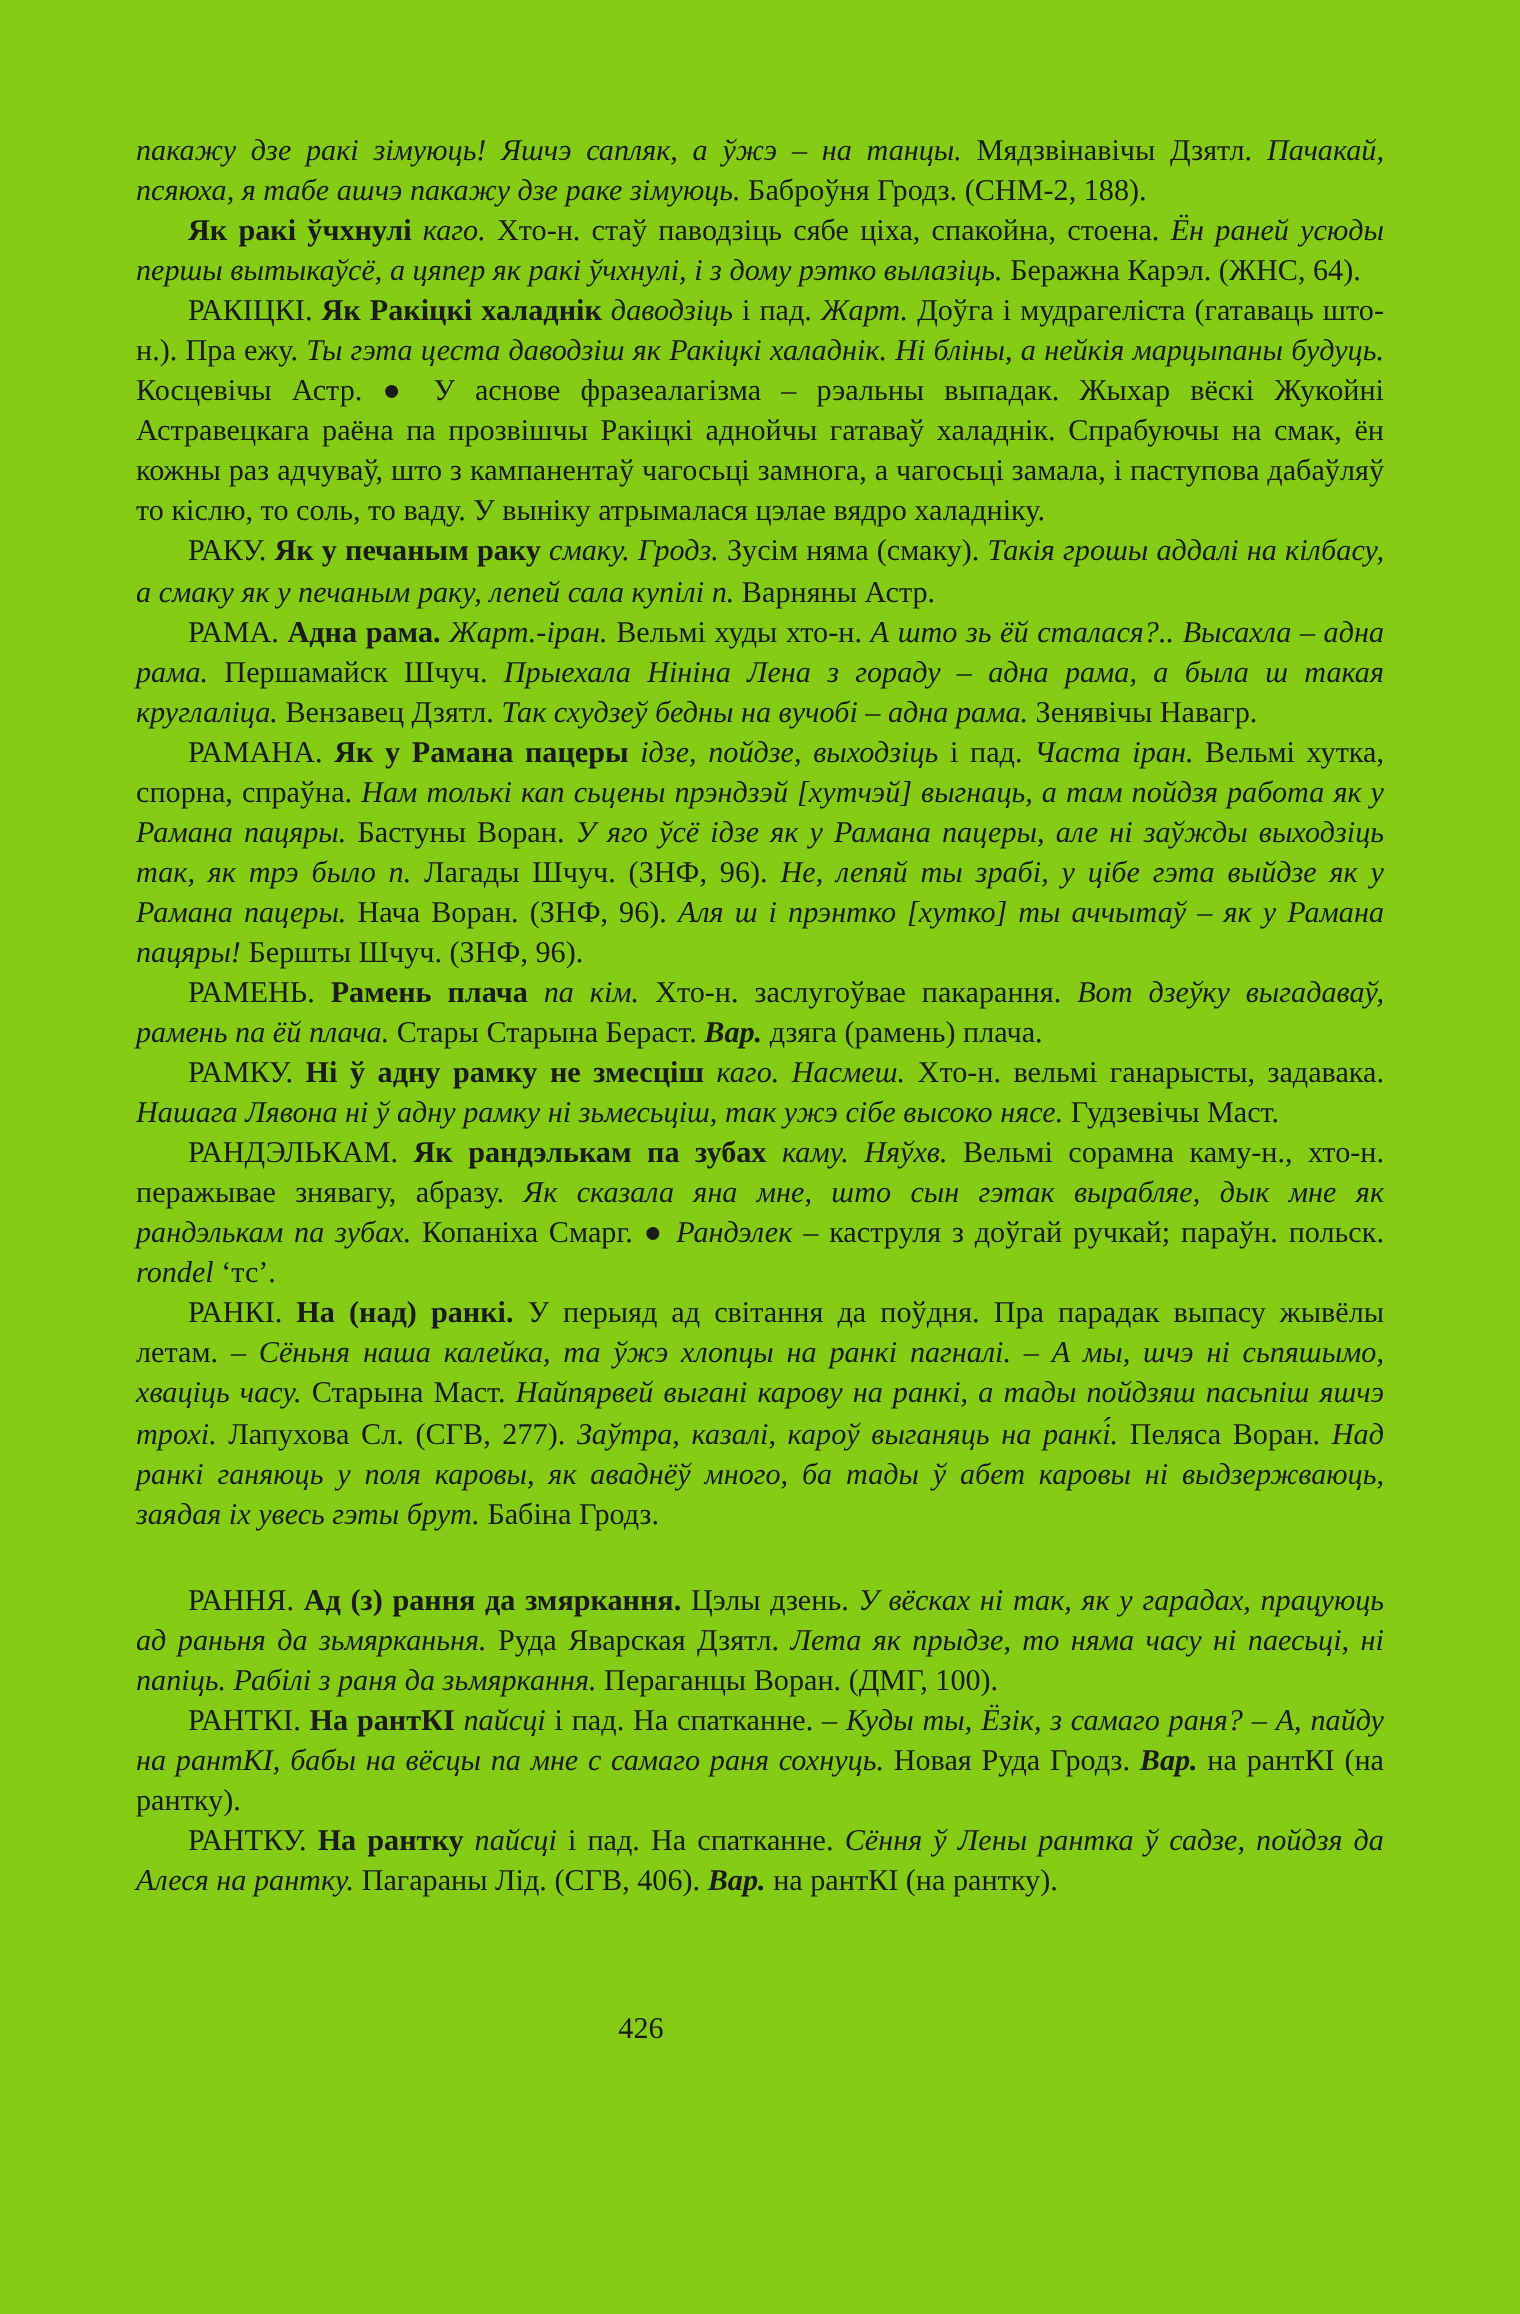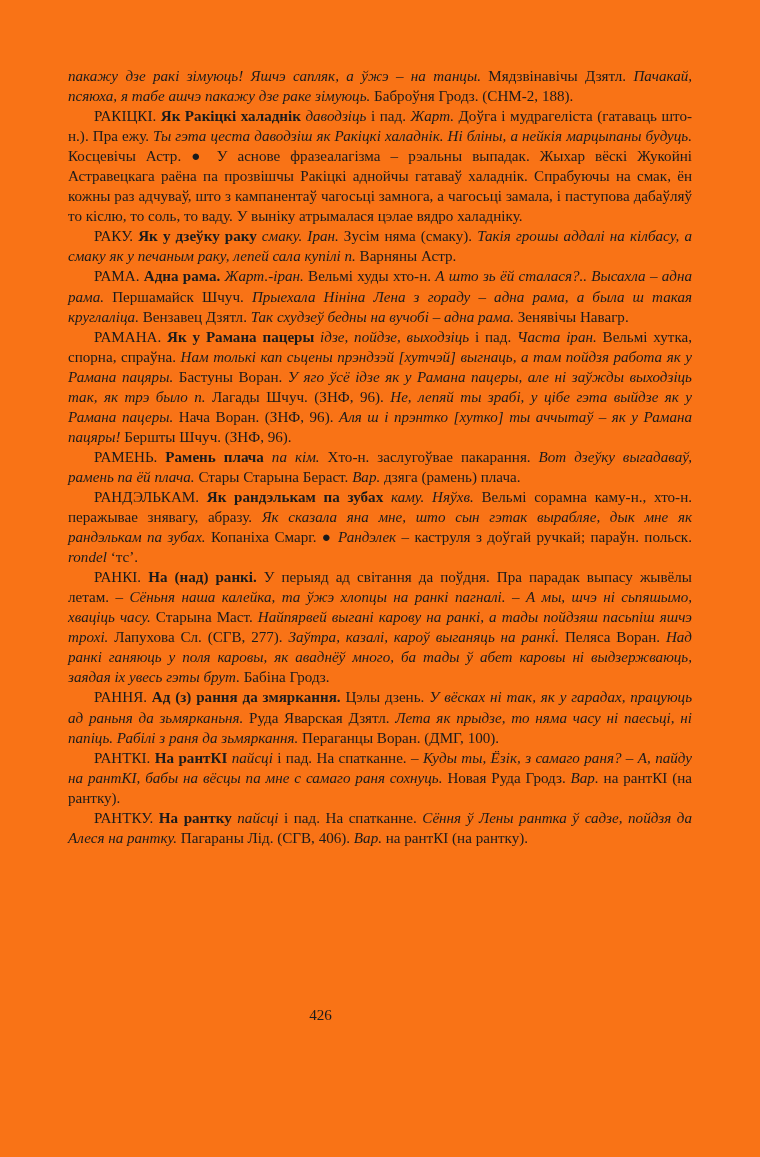--- a/index.html
+++ b/index.html
@@ -5,21 +5,21 @@
 <style>
   html, body {
     margin: 0;
     padding: 0;
     background: #ffffff;
   }
   .page {
     position: relative;
     width: 760px;
     height: 1157px;
-    background: #f97316;
+    background: #84cc16;
     overflow: hidden;
     box-sizing: border-box;
   }
   .text-column {
     position: absolute;
     left: 68px;
     top: 66px;
     width: 624px;
     font-family: "Liberation Serif", "DejaVu Serif", serif;
     font-size: 15.1px;
@@ -38,21 +38,21 @@
   .para.indent {
     text-indent: 26px;
   }
   b, .b {
     font-weight: bold;
   }
   i, .i {
     font-style: italic;
   }
   .bi {
-    font-weight: normal;
+    font-weight: bold;
     font-style: italic;
   }
   .page-number {
     position: absolute;
     left: 0;
     top: 1007px;
     width: 641px;
     text-align: center;
     font-family: "Liberation Serif", "DejaVu Serif", serif;
     font-size: 15.1px;
@@ -60,27 +60,29 @@
   }
 </style>
 </head>
 <body>
 
 <div class="page">
 
   <div class="text-column" id="text-column">
 
   <div class="para" style="text-align-last: left;"><i>пакажу дзе ракі зімуюць! Яшчэ сапляк, а ўжэ – на танцы.</i><span> Мядзвінавічы Дзятл. </span><i>Пачакай, псяюха, я табе ашчэ пакажу дзе раке зімуюць.</i><span> Баброўня Гродз. (СНМ-2, 188).</span></div>
+      <div class="para indent" style="text-align-last: left;"><b>Як ракі ўчхнулі</b><i> каго.</i><span> Хто-н. стаў паводзіць сябе ціха, спакойна, стоена. </span><i>Ён раней усюды першы вытыкаўсё, а цяпер як ракі ўчхнулі, і з дому рэтко вылазіць.</i><span> Беражна Карэл. (ЖНС, 64).</span></div>
       <div class="para indent" style="text-align-last: left;"><span>РАКІЦКІ. </span><b>Як Ракіцкі халаднік</b><i> даводзіць</i><span> і пад. </span><i>Жарт.</i><span> Доўга і мудрагеліста (гатаваць што-н.). Пра ежу. </span><i>Ты гэта цеста даводзіш як Ракіцкі халаднік. Ні бліны, а нейкія марцыпаны будуць.</i><span> Косцевічы Астр. ● У аснове фразеалагізма – рэальны выпадак. Жыхар вёскі Жукойні Астравецкага раёна па прозвішчы Ракіцкі аднойчы гатаваў халаднік. Спрабуючы на смак, ён кожны раз адчуваў, што з кампанентаў чагосьці замнога, а чагосьці замала, і паступова дабаўляў то кіслю, то соль, то ваду. У выніку атрымалася цэлае вядро халадніку.</span></div>
-      <div class="para indent" style="text-align-last: left;"><span>РАКУ. </span><b>Як у дзеўку раку</b><i> смаку. Іран.</i><span> Зусім няма (смаку). </span><i>Такія грошы аддалі на кілбасу, а смаку як у печаным раку, лепей сала купілі п.</i><span> Варняны Астр.</span></div>
+      <div class="para indent" style="text-align-last: left;"><span>РАКУ. </span><b>Як у печаным раку</b><i> смаку. Гродз.</i><span> Зусім няма (смаку). </span><i>Такія грошы аддалі на кілбасу, а смаку як у печаным раку, лепей сала купілі п.</i><span> Варняны Астр.</span></div>
       <div class="para indent" style="text-align-last: left;"><span>РАМА. </span><b>Адна рама.</b><i> Жарт.-іран.</i><span> Вельмі худы хто-н. </span><i>А што зь ёй сталася?.. Высахла – адна рама.</i><span> Першамайск Шчуч. </span><i>Прыехала Нініна Лена з гораду – адна рама, а была ш такая круглаліца.</i><span> Вензавец Дзятл. </span><i>Так схудзеў бедны на вучобі – адна рама.</i><span> Зенявічы Навагр.</span></div>
       <div class="para indent" style="text-align-last: left;"><span>РАМАНА. </span><b>Як у Рамана пацеры</b><i> ідзе, пойдзе, выходзіць</i><span> і пад. </span><i>Часта іран.</i><span> Вельмі хутка, спорна, спраўна. </span><i>Нам толькі кап сьцены прэндзэй [хутчэй] выгнаць, а там пойдзя работа як у Рамана пацяры.</i><span> Бастуны Воран. </span><i>У яго ўсё ідзе як у Рамана пацеры, але ні заўжды выходзіць так, як трэ было п.</i><span> Лагады Шчуч. (ЗНФ, 96). </span><i>Не, лепяй ты зрабі, у цібе гэта выйдзе як у Рамана пацеры.</i><span> Нача Воран. (ЗНФ, 96). </span><i>Аля ш і прэнтко [хутко] ты аччытаў –  як у Рамана пацяры!</i><span> Бершты Шчуч. (ЗНФ, 96).</span></div>
       <div class="para indent" style="text-align-last: left;"><span>РАМЕНЬ. </span><b>Рамень плача</b><i> па кім.</i><span> Хто-н. заслугоўвае пакарання. </span><i>Вот дзеўку выгадаваў, рамень па ёй плача.</i><span> Стары Старына Бераст. </span><span class="bi">Вар.</span><span> дзяга (рамень) плача.</span></div>
+      <div class="para indent" style="text-align-last: left;"><span>РАМКУ. </span><b>Ні ў адну рамку не змесціш</b><i> каго. Насмеш.</i><span> Хто-н. вельмі ганарысты, задавака. </span><i>Нашага Лявона ні ў адну рамку ні зьмесьціш, так ужэ сібе высоко нясе.</i><span> Гудзевічы Маст.</span></div>
       <div class="para indent" style="text-align-last: left;"><span>РАНДЭЛЬКАМ. </span><b>Як рандэлькам па зубах</b><i> каму. Няўхв.</i><span> Вельмі сорамна каму-н., хто-н. пepажывае знявагу, абразу. </span><i>Як сказала яна мне, што сын гэтак выpабляе, дык мне як рандэлькам па зубах.</i><span> Копаніха Смарг. ● </span><i>Рандэлек</i><span> – каструля з доўгай ручкай; параўн. польск. </span><i>rondel</i><span> ‘тс’.</span></div>
       <div class="para indent" style="text-align-last: left;"><span>РАНКІ. </span><b>На (над) ранкі.</b><span> У перыяд ад світання да поўдня. Пра парадак выпасу жывёлы летам. – </span><i>Сёньня наша калейка, та ўжэ хлопцы на ранкі пагналі. – А мы, шчэ ні сьпяшымо, хваціць часу.</i><span> Старына  Маст. </span><i>Найпярвей выгані карову на ранкі, а тады пойдзяш пасьпіш яшчэ трохі.</i><span> Лапухова Сл. (СГВ, 277). </span><i>Заўтра, казалі, кароў выганяць на ранкі́.</i><span> Пеляса Воран. </span><i>Над ранкі ганяюць у поля каровы, як авaднёў много, ба тады ў абет каровы ні выдзержваюць, заядая іх увесь гэты брут.</i><span> Бабіна Гродз.</span></div>
-      <div class="para indent" style="text-align-last: left;"><span>РАННЯ. </span><b>Ад (з) рання да змяркання.</b><span> Цэлы дзень. </span><i>У вёсках ні так, як у гарадах, працуюць ад раньня да зьмярканьня.</i><span> Руда Яварская Дзятл. </span><i>Лета як прыдзе, то няма часу ні паесьці, ні папіць. Рабілі з раня да зьмяркання.</i><span> Пераганцы Воран. (ДМГ, 100).</span></div>
+      <div class="para indent" style="text-align-last: left; margin-top: 23px;"><span>РАННЯ. </span><b>Ад (з) рання да змяркання.</b><span> Цэлы дзень. </span><i>У вёсках ні так, як у гарадах, працуюць ад раньня да зьмярканьня.</i><span> Руда Яварская Дзятл. </span><i>Лета як прыдзе, то няма часу ні паесьці, ні папіць. Рабілі з раня да зьмяркання.</i><span> Пераганцы Воран. (ДМГ, 100).</span></div>
       <div class="para indent" style="text-align-last: left;"><span>РАНТКІ. </span><b>На рантКІ</b><i> пайсці</i><span> і пад. На спатканне. – </span><i>Куды ты, Ёзік, з самаго раня? – А, пайду на рантКІ, бабы на вёсцы па мне с самаго раня сохнуць.</i><span> Новая Руда Гродз. </span><span class="bi">Вар.</span><span> на рантКІ (на рантку).</span></div>
       <div class="para indent" style="text-align-last: left;"><span>РАНТКУ. </span><b>На рантку</b><i> пайсці</i><span> і пад. На спатканне. </span><i>Сёння ў Лены рантка ў садзе, пойдзя да Алеся на рантку.</i><span> Пагараны Лід. (СГВ, 406). </span><span class="bi">Вар.</span><span> на рантКІ (на рантку).</span></div>
     </div>
 
   <div class="page-number">426</div>
 
 </div>
 
 </body></html>

